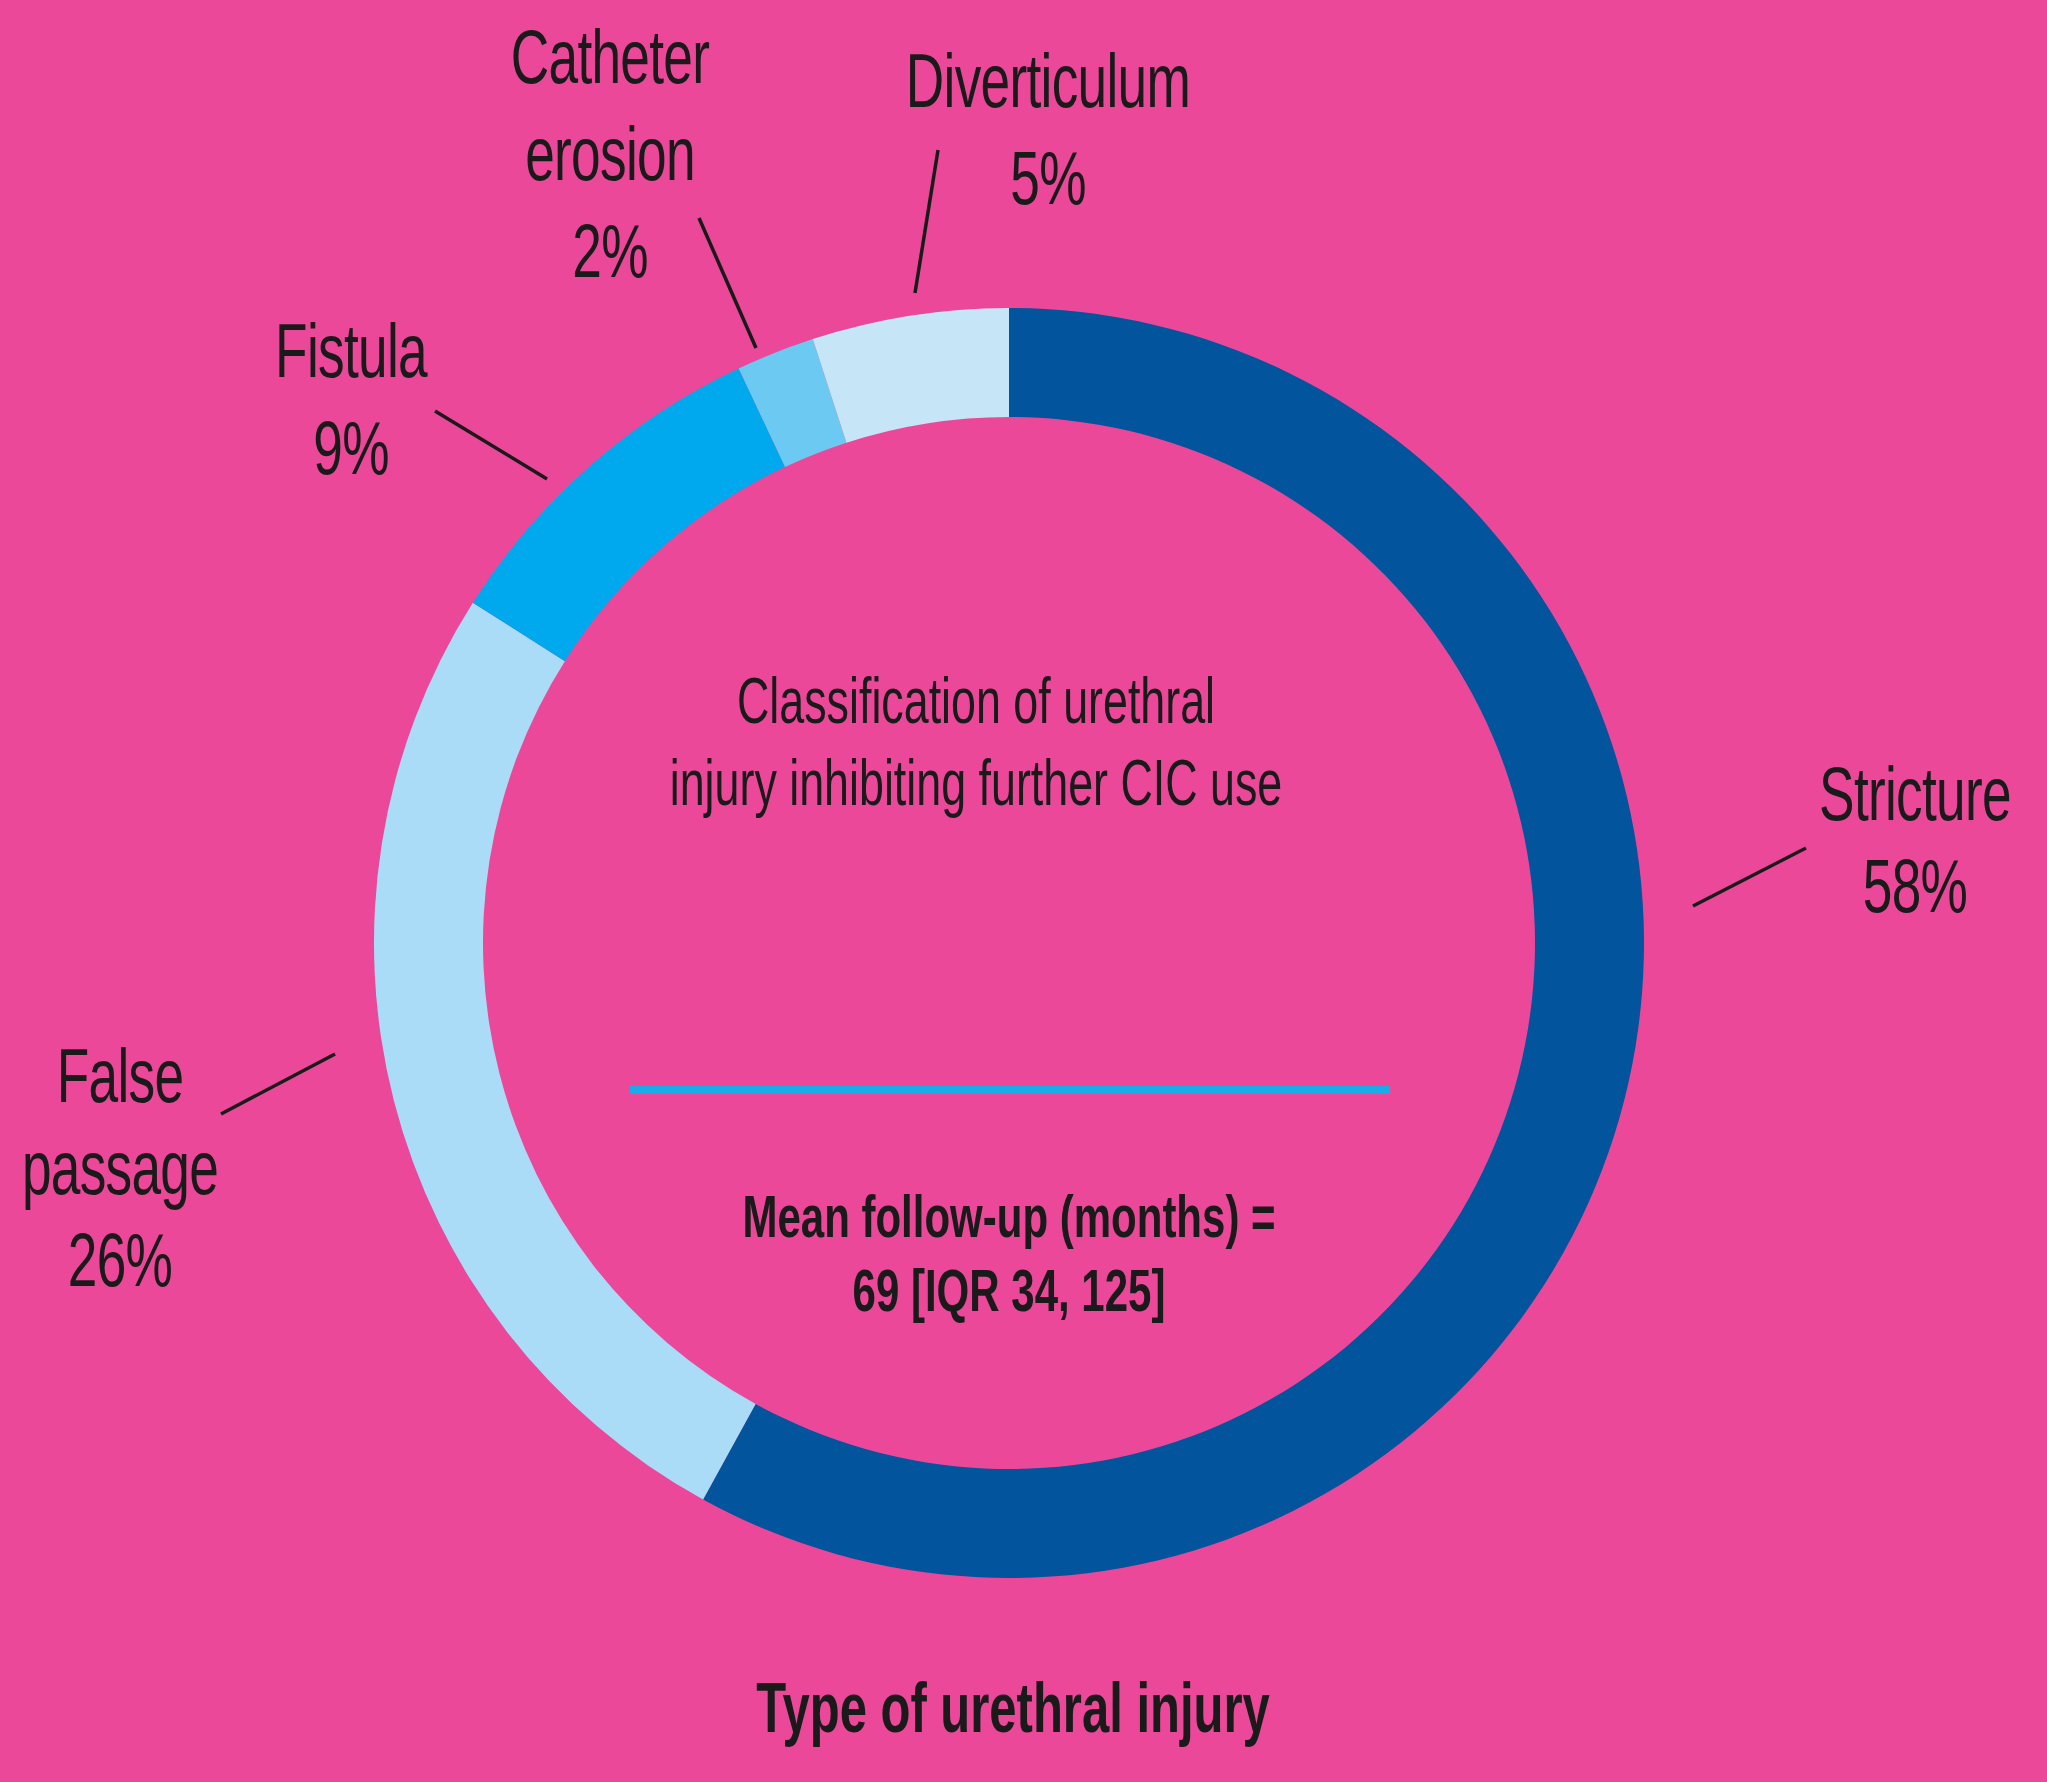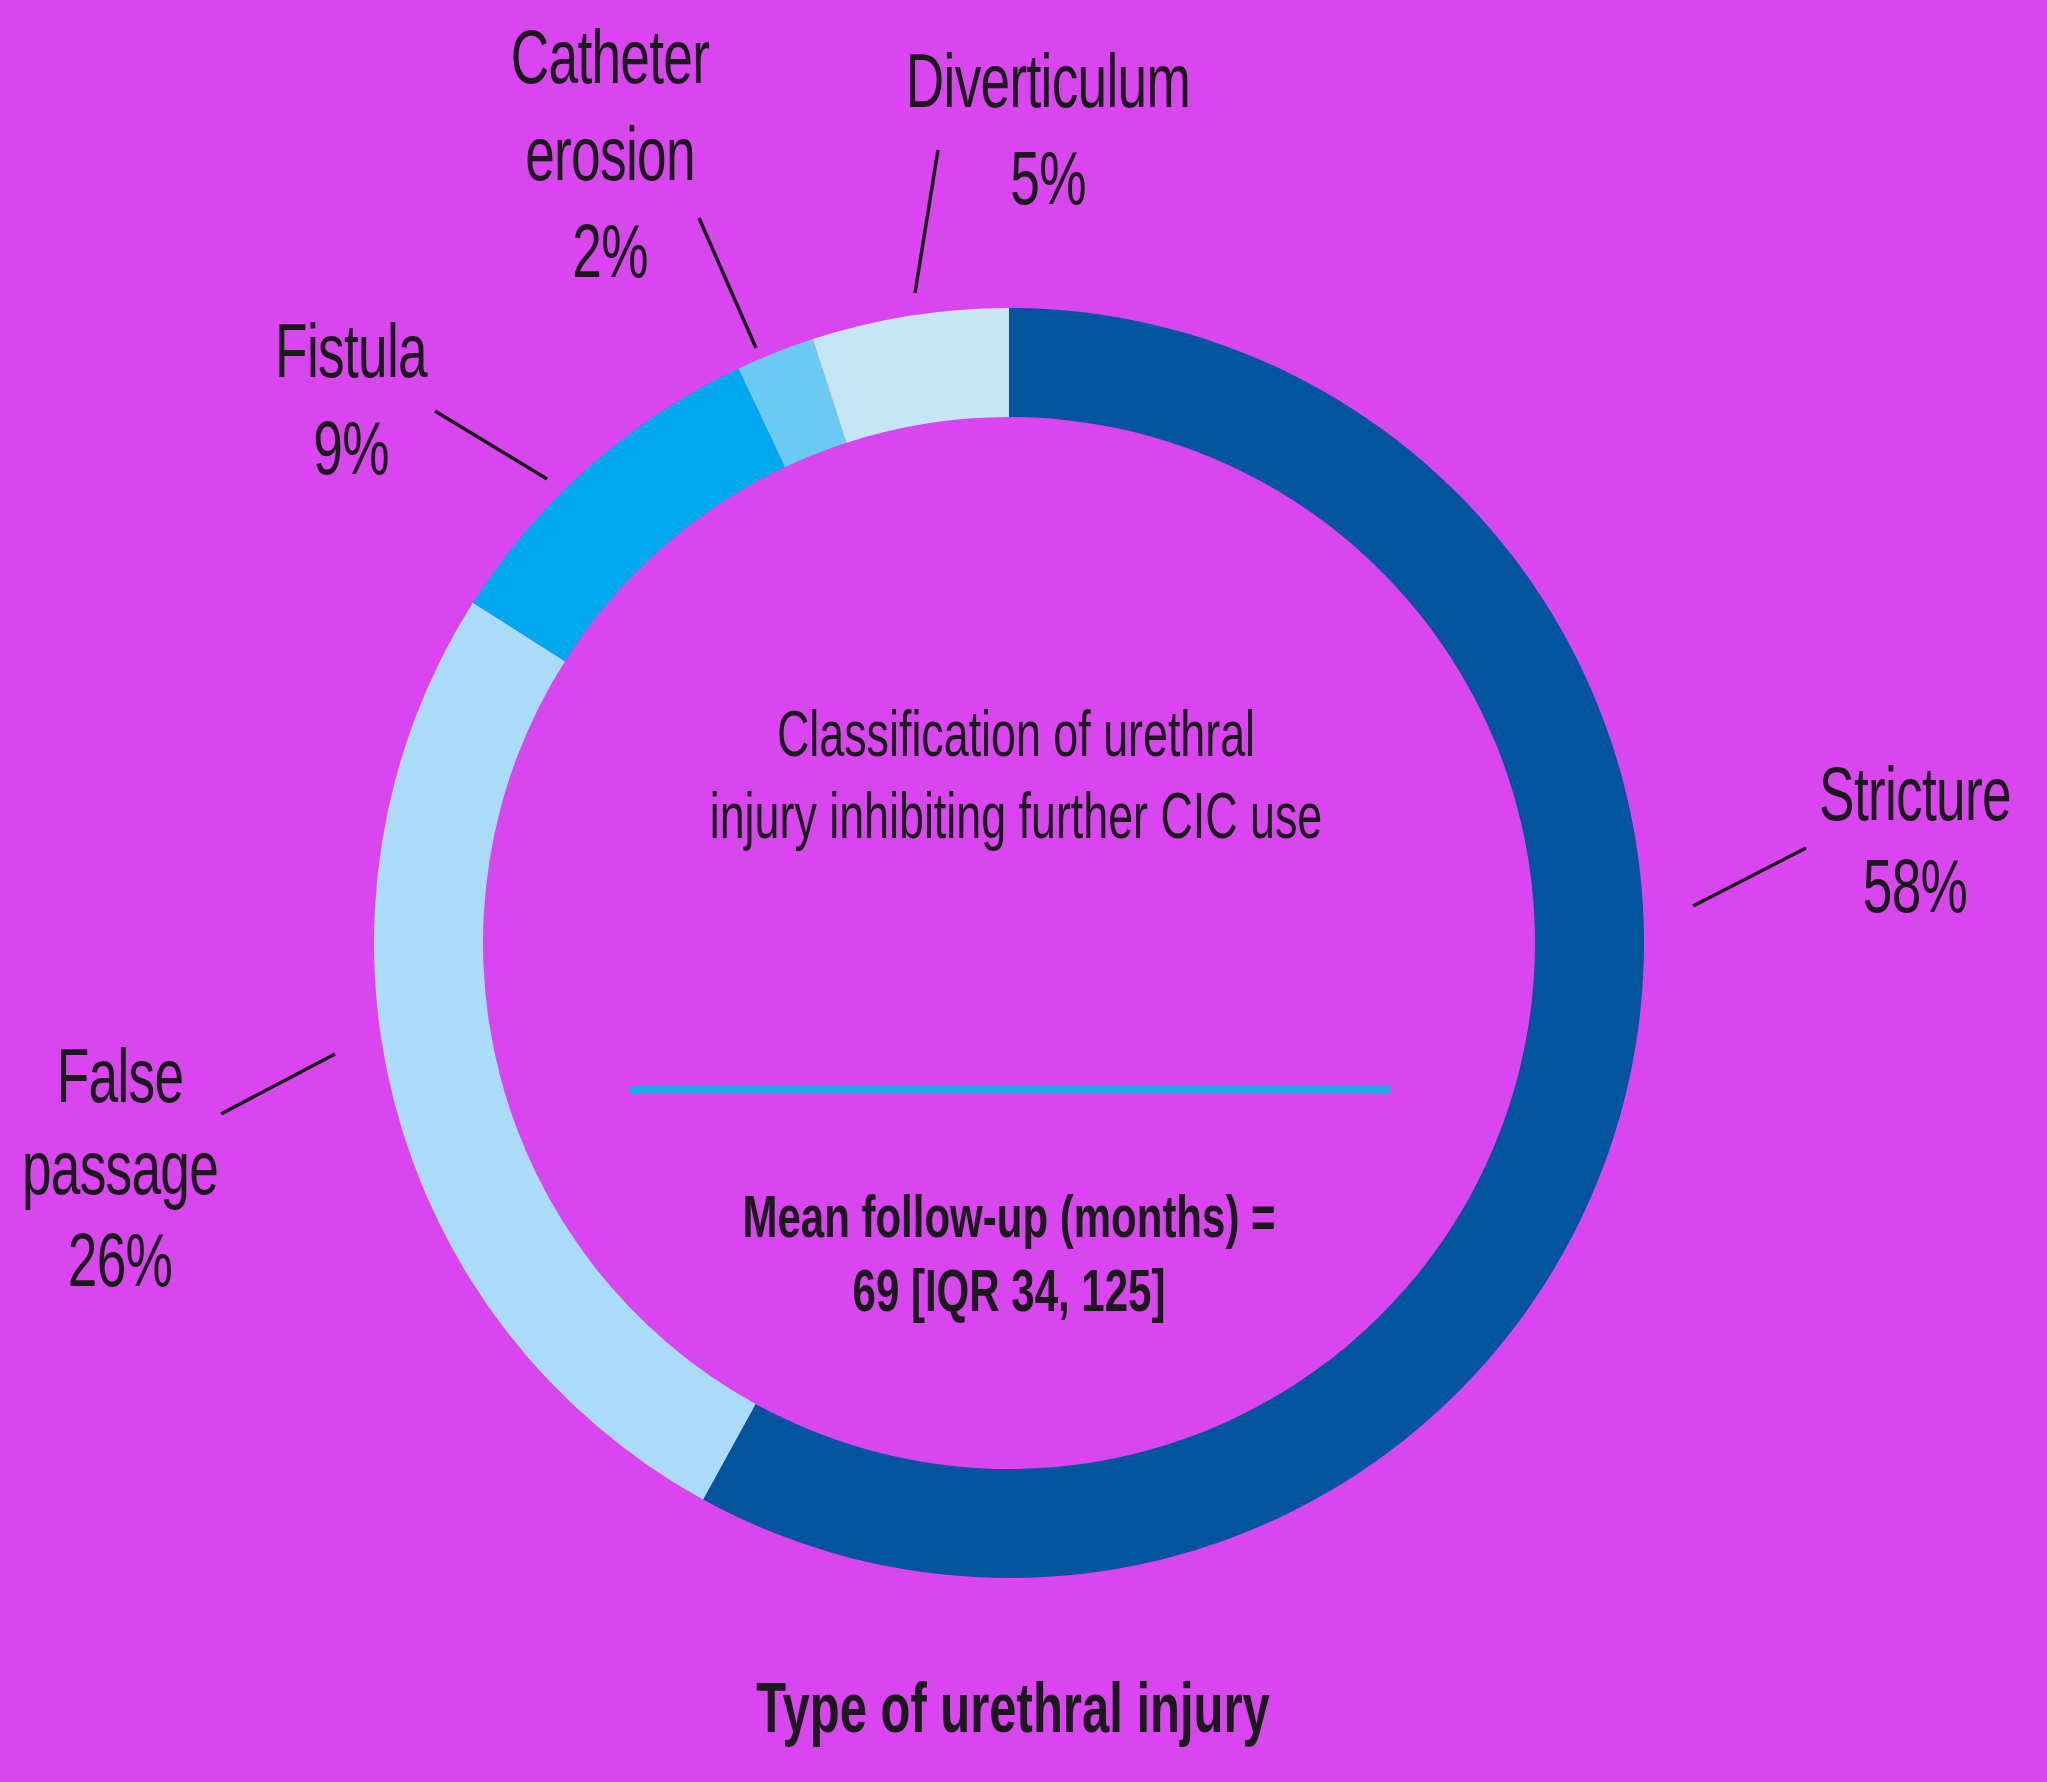--- a/index.html
+++ b/index.html
@@ -1,19 +1,19 @@
 <!DOCTYPE html>
 <html><head>
 <meta charset="utf-8">
 <style>
   html,body{margin:0;padding:0;background:#ffffff;}
   #stage{
     position:relative;
     width:2047px;height:1782px;
-    background:#d946ef;
+    background:#ec4899;
     font-family:"Liberation Sans", sans-serif;
     color:#1a1a1a;
     overflow:hidden;
   }
   #donut-svg{position:absolute;left:0;top:0;width:2047px;height:1782px;}
   .leader{stroke:#1a1a1a;stroke-width:3.5;}
 
   
   .pos{position:absolute;transform:translateX(-50%);}
   
@@ -94,21 +94,21 @@
     </div>
   </div>
 
   <div class="pos" style="left:1915px;top:748px;">
     <div class="cond slice-label" style="line-height:92px;">
       <div>Stricture</div>
       <div>58%</div>
     </div>
   </div>
 
-  <div class="pos" style="left:1016px;top:660px;margin-top:33px;">
+  <div class="pos" style="left:976px;top:660px;">
     <div class="cond center-title">
       <div>Classification of urethral</div>
       <div>injury inhibiting further CIC use</div>
     </div>
   </div>
 
 
   <div class="divider" style="left: 630px; top: 1086px; width: 760px; background: rgb(26, 172, 233);"></div>
 
   <div class="pos" style="left:1009px;top:1180px;">

